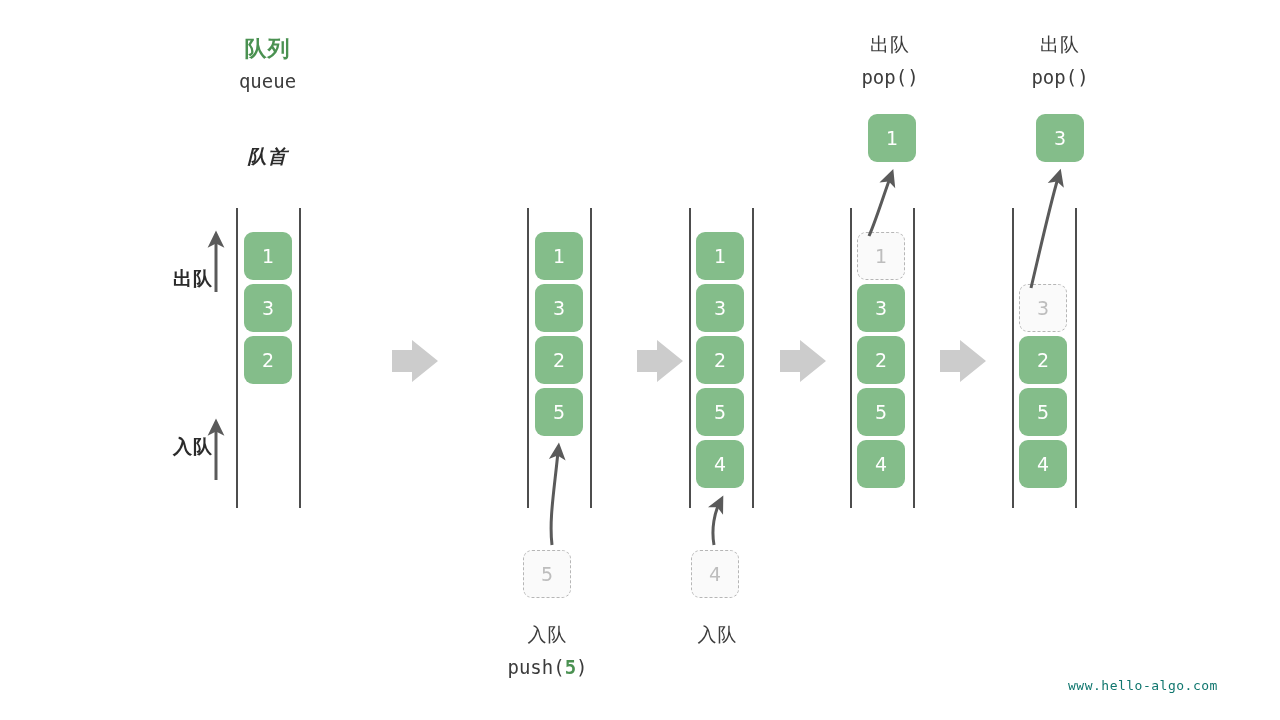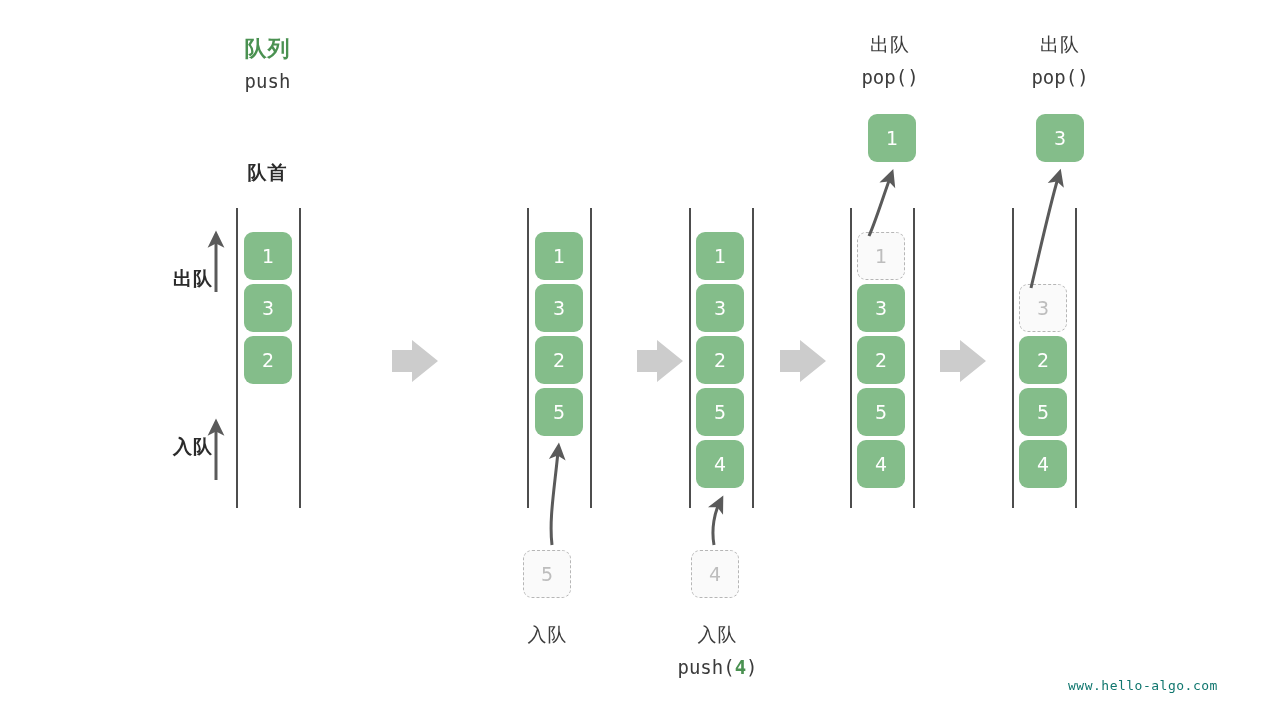--- a/index.html
+++ b/index.html
@@ -93,23 +93,23 @@
     width: 1280px; height: 720px;
     pointer-events: none;
   }
 </style>
 </head>
 <body>
 
 <div id="stage">
 
   <div class="abs title-cn" style="left:180px; top:34px; width:175px;">队列</div>
-  <div class="abs title-en" style="left:180px; top:70px; width:175px;">push</div>
-
-  <div class="abs label-bold" style="left:180px; top:160px; width:175px;">队首</div>
+  <div class="abs title-en" style="left:180px; top:70px; width:175px;">queue</div>
+
+  <div class="abs label-bold" style="left:180px; top:144px; width:175px;font-style:italic;">队首</div>
 
   <div class="abs label-bold" style="left:135px; top:266px; width:78px; text-align:right;">出队</div>
   <div class="abs label-bold" style="left:135px; top:434px; width:78px; text-align:right;">入队</div>
 
   <div class="rail" style="left:236px; top:208px; height:300px;"></div>
   <div class="rail" style="left:299px; top:208px; height:300px;"></div>
 
   <div class="cell" style="left:244px; top:232px;">1</div>
   <div class="cell" style="left:244px; top:284px;">3</div>
   <div class="cell" style="left:244px; top:336px;">2</div>
@@ -118,34 +118,34 @@
   <div class="rail" style="left:590px; top:208px; height:300px;"></div>
 
   <div class="cell" style="left:535px; top:232px;">1</div>
   <div class="cell" style="left:535px; top:284px;">3</div>
   <div class="cell" style="left:535px; top:336px;">2</div>
   <div class="cell" style="left:535px; top:388px;">5</div>
 
   <div class="cell ghost" style="left:523px; top:550px;">5</div>
 
   <div class="abs op-cn" style="left:460px; top:622px; width:175px;">入队</div>
+  <div class="abs op-code" style="left:460px; top:656px; width:175px;"><span>push(</span><span class="arg">5</span><span>)</span></div>
 
   <div class="rail" style="left:689px; top:208px; height:300px;"></div>
   <div class="rail" style="left:752px; top:208px; height:300px;"></div>
 
   <div class="cell" style="left:696px; top:232px;">1</div>
   <div class="cell" style="left:696px; top:284px;">3</div>
   <div class="cell" style="left:696px; top:336px;">2</div>
   <div class="cell" style="left:696px; top:388px;">5</div>
   <div class="cell" style="left:696px; top:440px;">4</div>
 
   <div class="cell ghost" style="left:691px; top:550px;">4</div>
 
   <div class="abs op-cn" style="left:630px; top:622px; width:175px;">入队</div>
-  <div class="abs op-code" style="left:630px; top:656px; width:175px;"><span>push(</span><span class="arg">4</span><span>)</span></div>
 
   <div class="abs op-cn" style="left:815px; top:32px; width:150px;">出队</div>
   <div class="abs op-code" style="left:815px; top:66px; width:150px;">pop()</div>
 
   <div class="cell" style="left:868px; top:114px;">1</div>
 
   <div class="rail" style="left:850px; top:208px; height:300px;"></div>
   <div class="rail" style="left:913px; top:208px; height:300px;"></div>
 
   <div class="cell ghost" style="left:857px; top:232px;">1</div>

